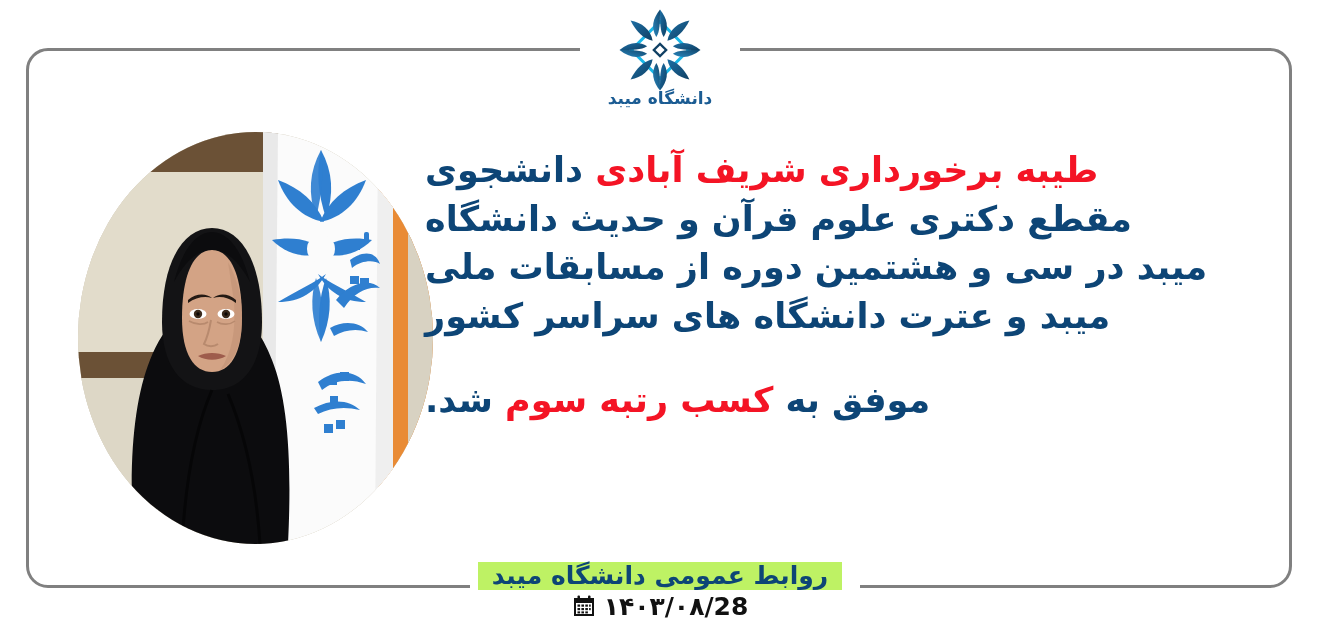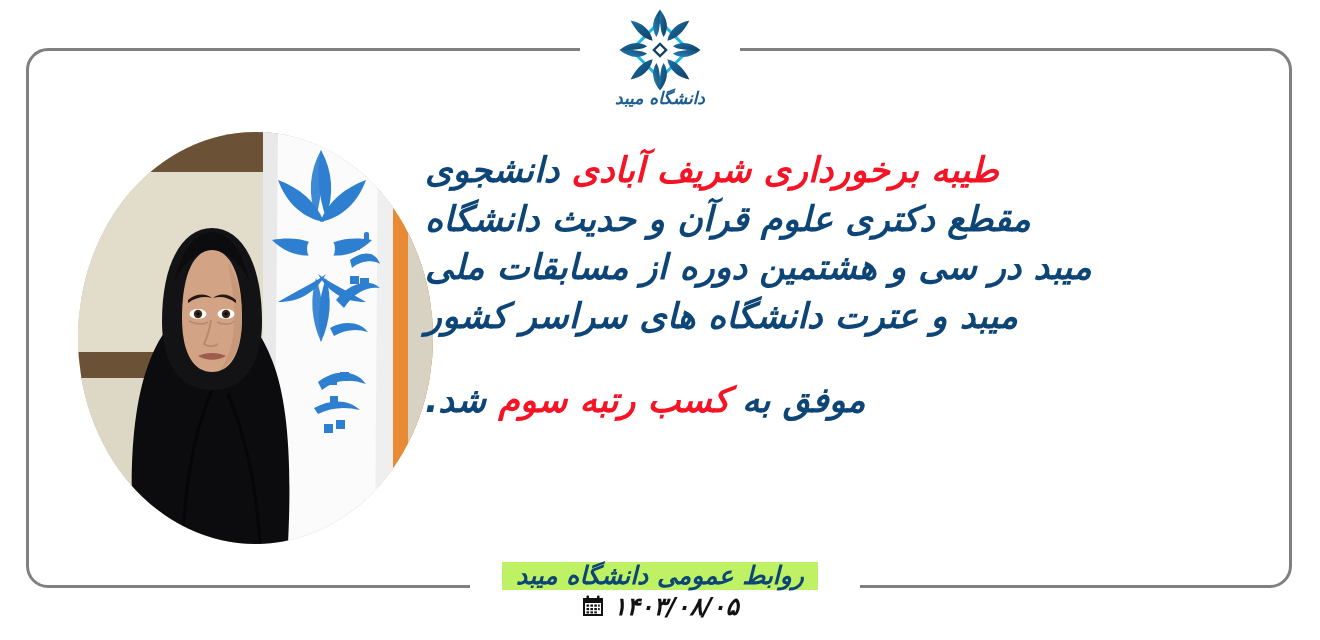--- a/index.html
+++ b/index.html
@@ -5,21 +5,21 @@
   html,body{margin:0;padding:0;}
   body{
     width:1320px;height:640px;
     background:#ffffff;
     font-family:"DejaVu Sans","Liberation Sans",sans-serif;
     overflow:hidden;
     position:relative;
   }
   .poster{
     position:absolute;inset:0;
-    width:1320px;height:640px;font-style:italic;
+    width:1320px;height:640px;
   }
 
   
   .frame{
     position:absolute;
     left:26px;top:48px;
     width:1266px;height:540px;
     border:3px solid #808080;
     border-radius:22px;
     box-sizing:border-box;
@@ -277,21 +277,21 @@
       <span class="navy">میبد و عترت دانشگاه های سراسر کشور</span>
     </p>
     <p class="hl-line">
       <span class="navy">موفق به </span><span class="red">کسب رتبه سوم </span><span class="navy">شد.</span>
     </p>
   </div>
 
   <div class="footer">
     <div class="footer-org">روابط عمومی دانشگاه میبد</div>
     <div class="footer-date-row">
-      <span class="footer-date">۱۴۰۳/۰۸/۰۵</span>
+      <span class="footer-date">۱۴۰۳/۰۸/28</span>
       <span>
         <svg class="cal-icon" viewBox="0 0 24 24" xmlns="http://www.w3.org/2000/svg">
           <rect x="2" y="4" width="20" height="18" fill="#111111"></rect>
           <rect x="4" y="9" width="16" height="11" fill="#ffffff"></rect>
           <rect x="5.5" y="1.5" width="2.5" height="5" rx="1" fill="#111111"></rect>
           <rect x="16" y="1.5" width="2.5" height="5" rx="1" fill="#111111"></rect>
           <g fill="#111111">
             <rect x="5.5" y="10.5" width="2.6" height="2.2"></rect>
             <rect x="9.4" y="10.5" width="2.6" height="2.2"></rect>
             <rect x="13.3" y="10.5" width="2.6" height="2.2"></rect>

